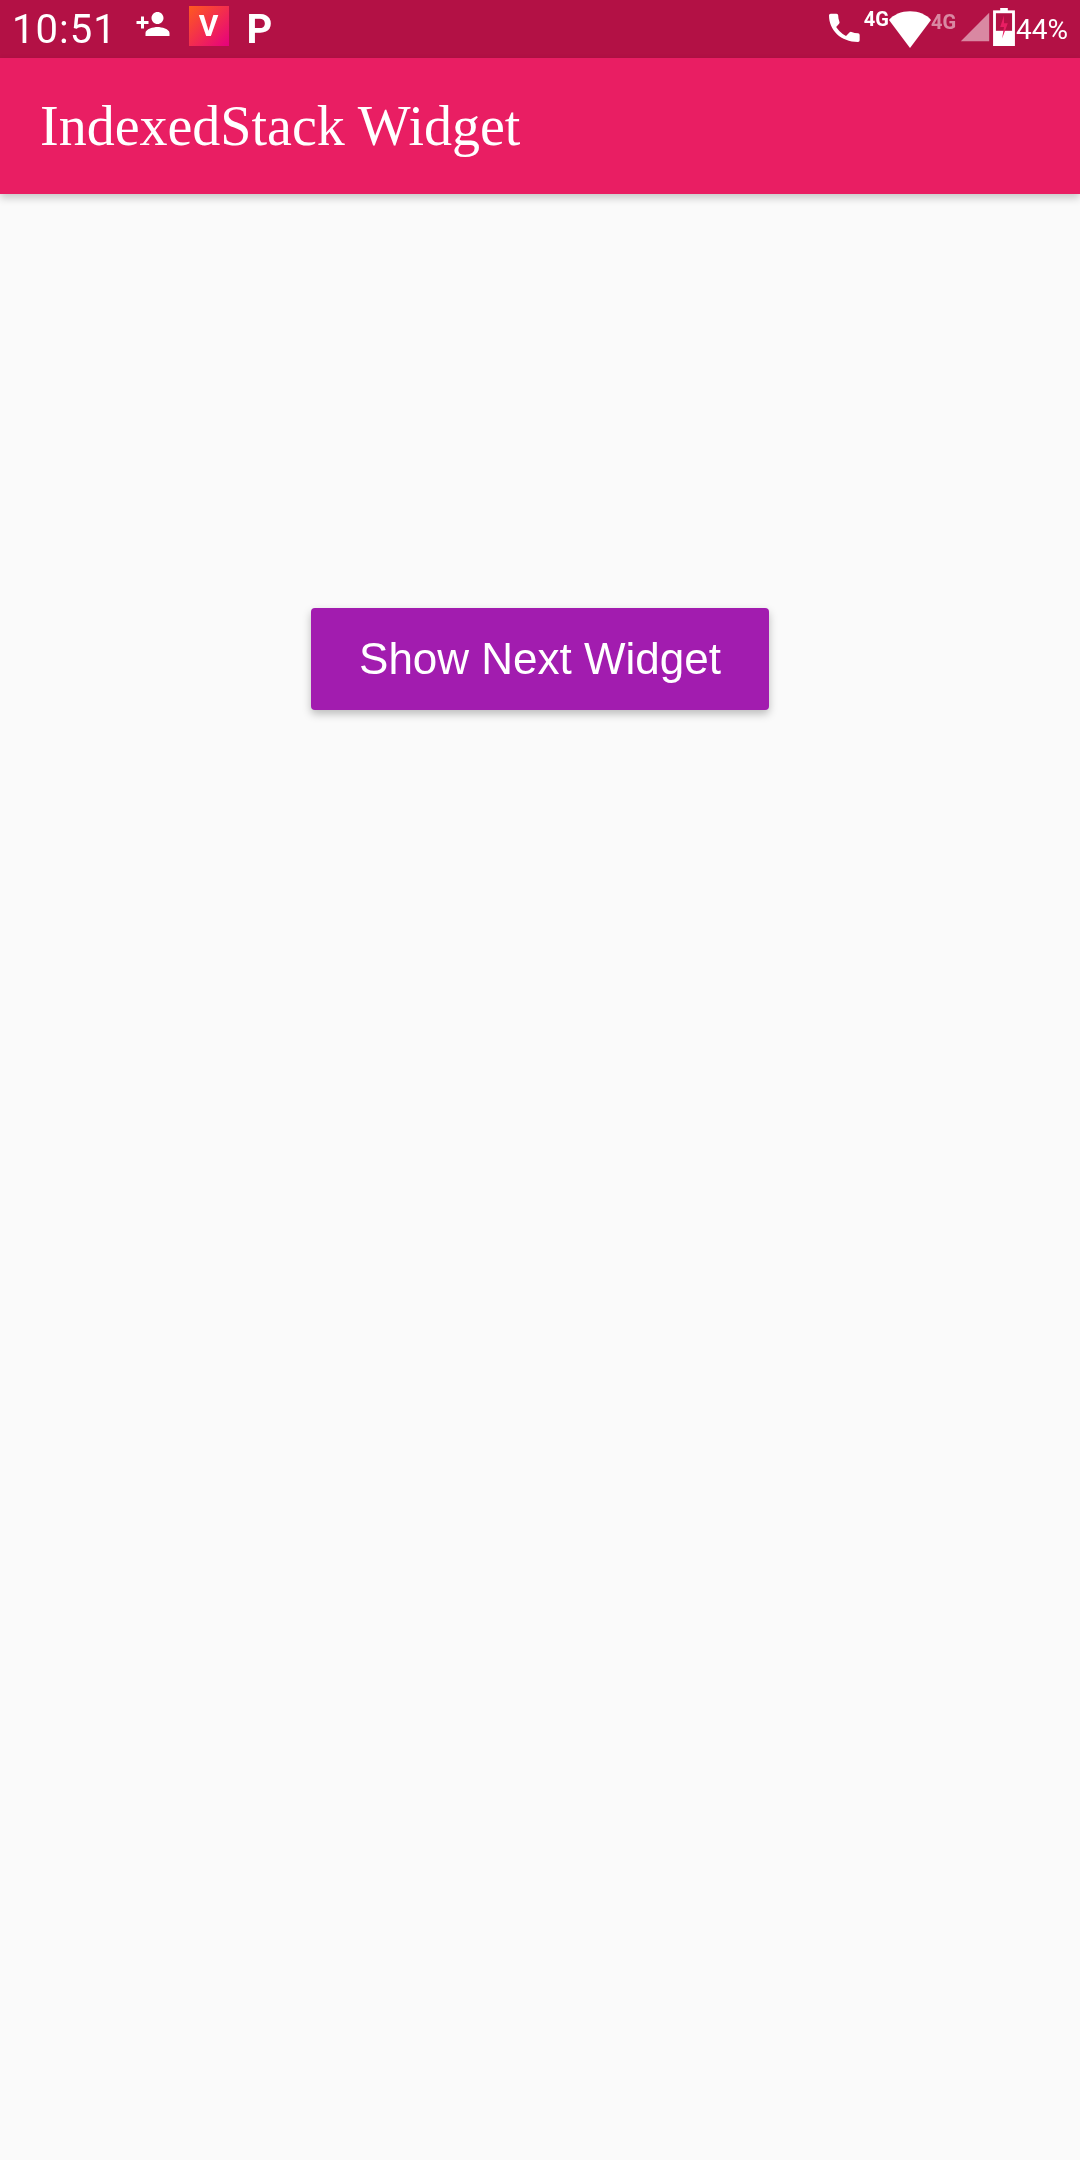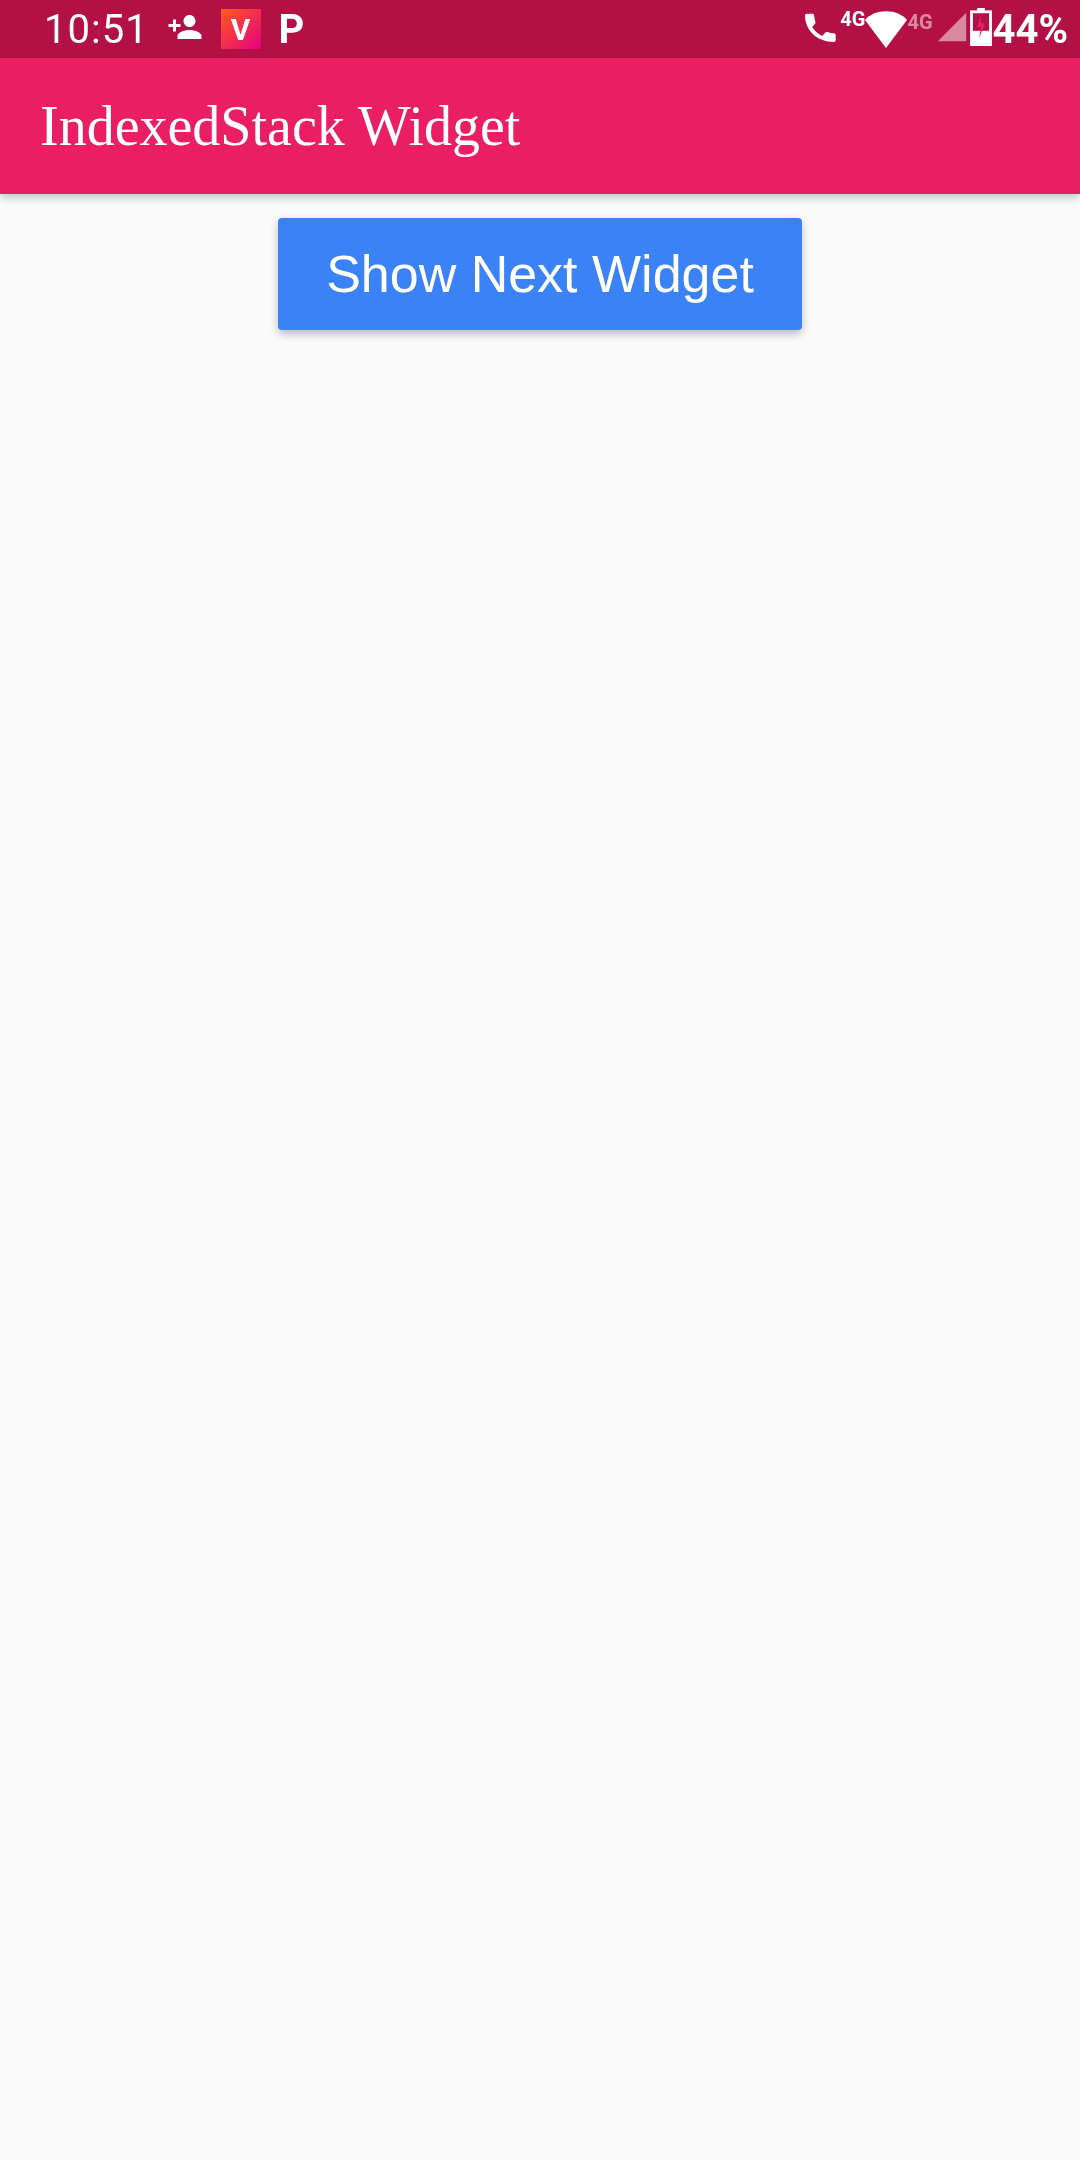--- a/index.html
+++ b/index.html
@@ -18,36 +18,34 @@
       height: 58px;
       background: #b31145;
       display: flex;
       align-items: center;
       justify-content: space-between;
       padding: 0 12px;
       color: #fff;
     }
     .status-left {
       display: flex;
-      align-items: center;
       gap: 18px;
-      margin-left: 32px;
     }
     .status-right {
       display: flex;
       align-items: center;
     }
     .status-time {
       font-size: 40px;
       font-weight: 400;
       letter-spacing: 1px;
     }
     .status-battery-text {
-      font-size: 40px;
-      font-weight: 700;
+      font-size: 28px;
+      font-weight: 400;
     }
     .icon-person-add {
       width: 36px;
       height: 36px;
       fill: #fff;
     }
     .icon-v-app {
       width: 40px;
       height: 40px;
       background: linear-gradient(135deg, #ff5a1f, #e6007e);
@@ -130,25 +128,26 @@
       align-items: center;
       justify-content: center;
       margin-top: 90px;
     }
     .widget-label {
       color: #fff;
       font-size: 72px;
       font-weight: 400;
     }
     .next-button {
-      background: #3b82f6;
+      margin-top: 390px;
+      background: #a21caf;
       color: #fff;
       border: none;
       padding: 26px 48px;
-      font-size: 52px;
+      font-size: 44px;
       font-weight: 500;
       border-radius: 4px;
       box-shadow: 0 4px 8px rgba(0,0,0,0.25);
       cursor: pointer;
     }
   </style>
 </head>
 <body>
 
 <div class="status-bar">

